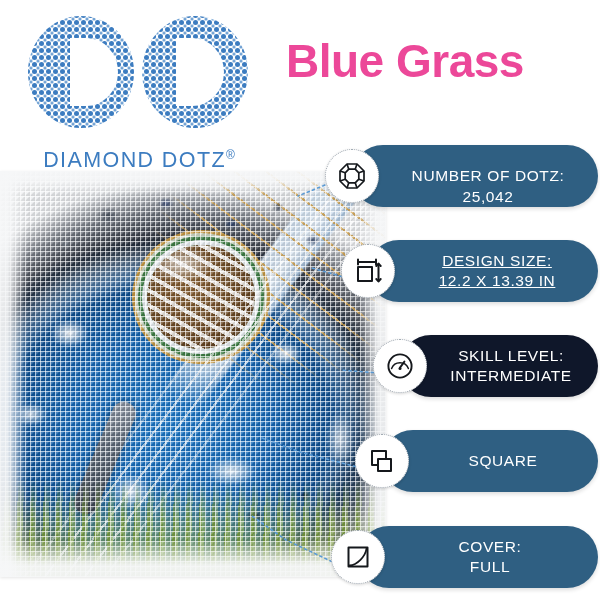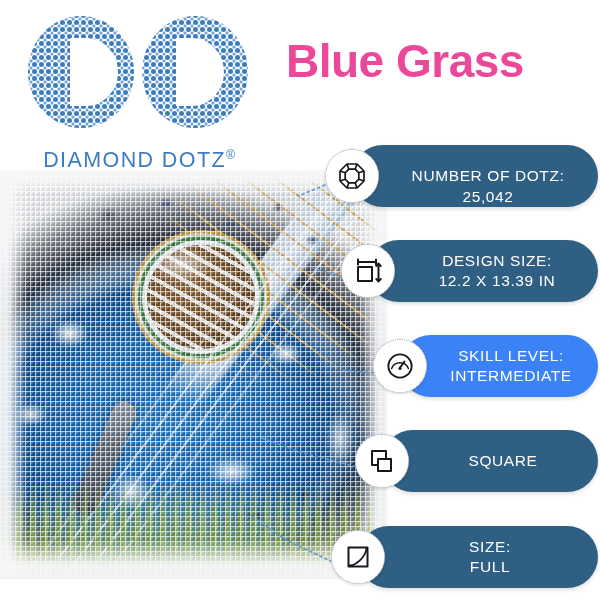--- a/index.html
+++ b/index.html
@@ -193,21 +193,21 @@
   .badge-icon svg { display:block; }
 
   
   #badge-dotz   { left:352px; top:145px; width:246px; }
   #badge-size   { left:368px; top:240px; width:230px; }
   #badge-skill  { left:400px; top:335px; width:198px; }
   #badge-shape  { left:382px; top:430px; width:216px; }
   #badge-cover  { left:358px; top:526px; width:240px; }
 
   #badge-dotz  .badge-text { padding-left:42px; }
-  #badge-size  .badge-text { padding-left:44px; }
+  #badge-size  .badge-text { padding-left:44px;text-decoration:underline; }
   #badge-skill .badge-text { padding-left:40px; }
   #badge-shape .badge-text { padding-left:42px; }
   #badge-cover .badge-text { padding-left:40px; }
 
   
   #leaders { position:absolute; inset:0; width:600px; height:600px; pointer-events:none; }
 </style>
 </head>
 <body>
 
@@ -301,21 +301,21 @@
         <path d="M25.5 8 V25"></path>
         <path d="M23.3 10 L25.5 7.6 L27.7 10 M23.3 23 L25.5 25.4 L27.7 23"></path>
       </svg>
     </div>
     <div class="badge-text">
       <span>DESIGN SIZE:</span>
       <span class="l2">12.2 X 13.39 IN</span>
     </div>
   </div>
 
-  <div class="badge" id="badge-skill" style="background: #3b82f6;">
+  <div class="badge" id="badge-skill" style="background: #0f172a;">
     <div class="badge-icon">
       <svg width="30" height="30" viewBox="0 0 30 30" fill="none" stroke="#15181c" stroke-width="1.9" stroke-linecap="round">
         <circle cx="15" cy="15" r="11.6"></circle>
         <path d="M6.6 17.6 A9 9 0 0 1 23.4 17.6" stroke-width="1.5"></path>
         <path d="M15 16.6 L19.4 10.6" stroke-width="1.9"></path>
         <circle cx="15" cy="17.4" r="1.5" fill="#15181c" stroke="none"></circle>
       </svg>
     </div>
     <div class="badge-text">
       <span>SKILL LEVEL:</span>
@@ -336,18 +336,18 @@
   </div>
 
   <div class="badge" id="badge-cover" style="background: rgb(47, 95, 130);">
     <div class="badge-icon">
       <svg width="30" height="30" viewBox="0 0 30 30" fill="none" stroke="#15181c" stroke-width="2" stroke-linejoin="round" stroke-linecap="round">
         <rect x="5.5" y="5.5" width="19" height="19"></rect>
         <path d="M6.5 23.5 C14 23 22.5 14.5 23.5 6.5" stroke-width="1.8"></path>
       </svg>
     </div>
     <div class="badge-text">
-      <span>SIZE:</span>
+      <span>COVER:</span>
       <span class="l2">FULL</span>
     </div>
   </div>
 
 </div>
 
 </body></html>

